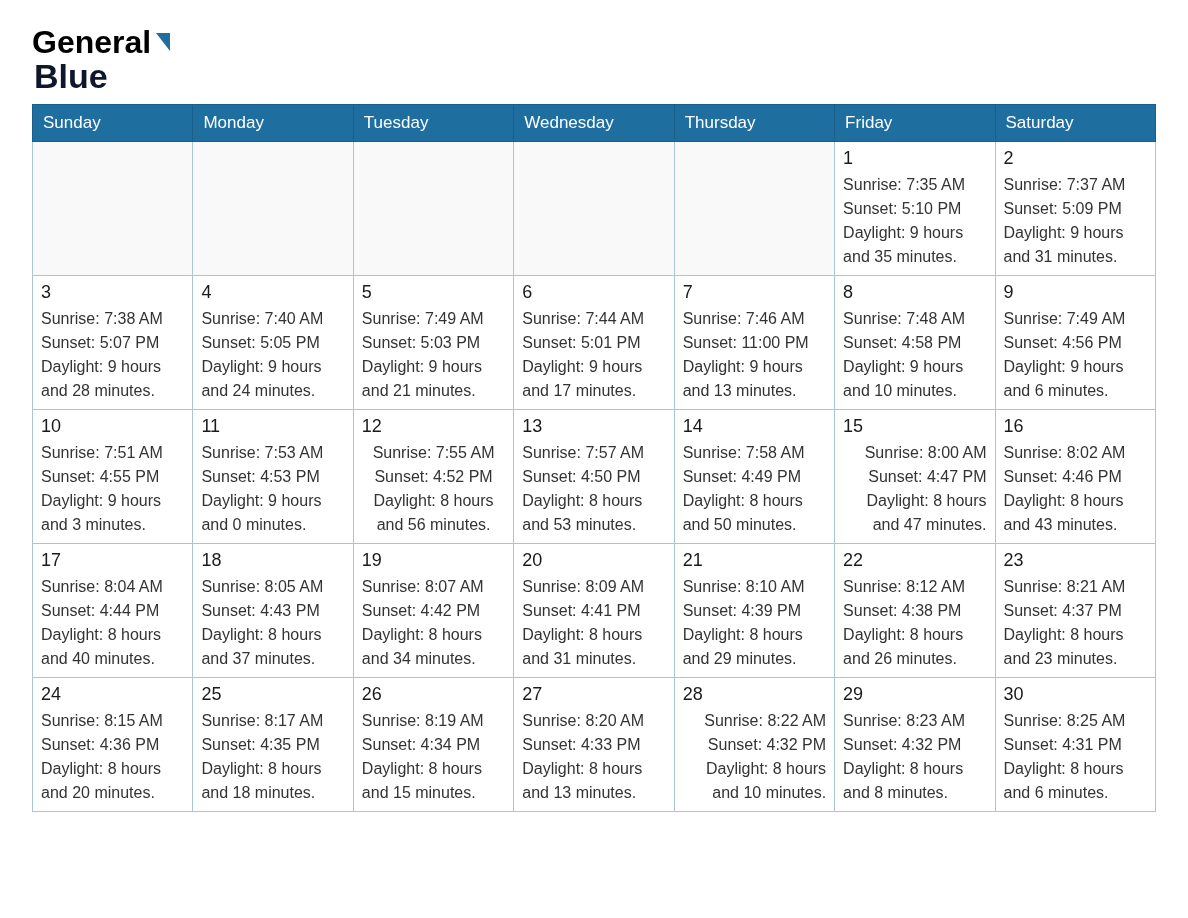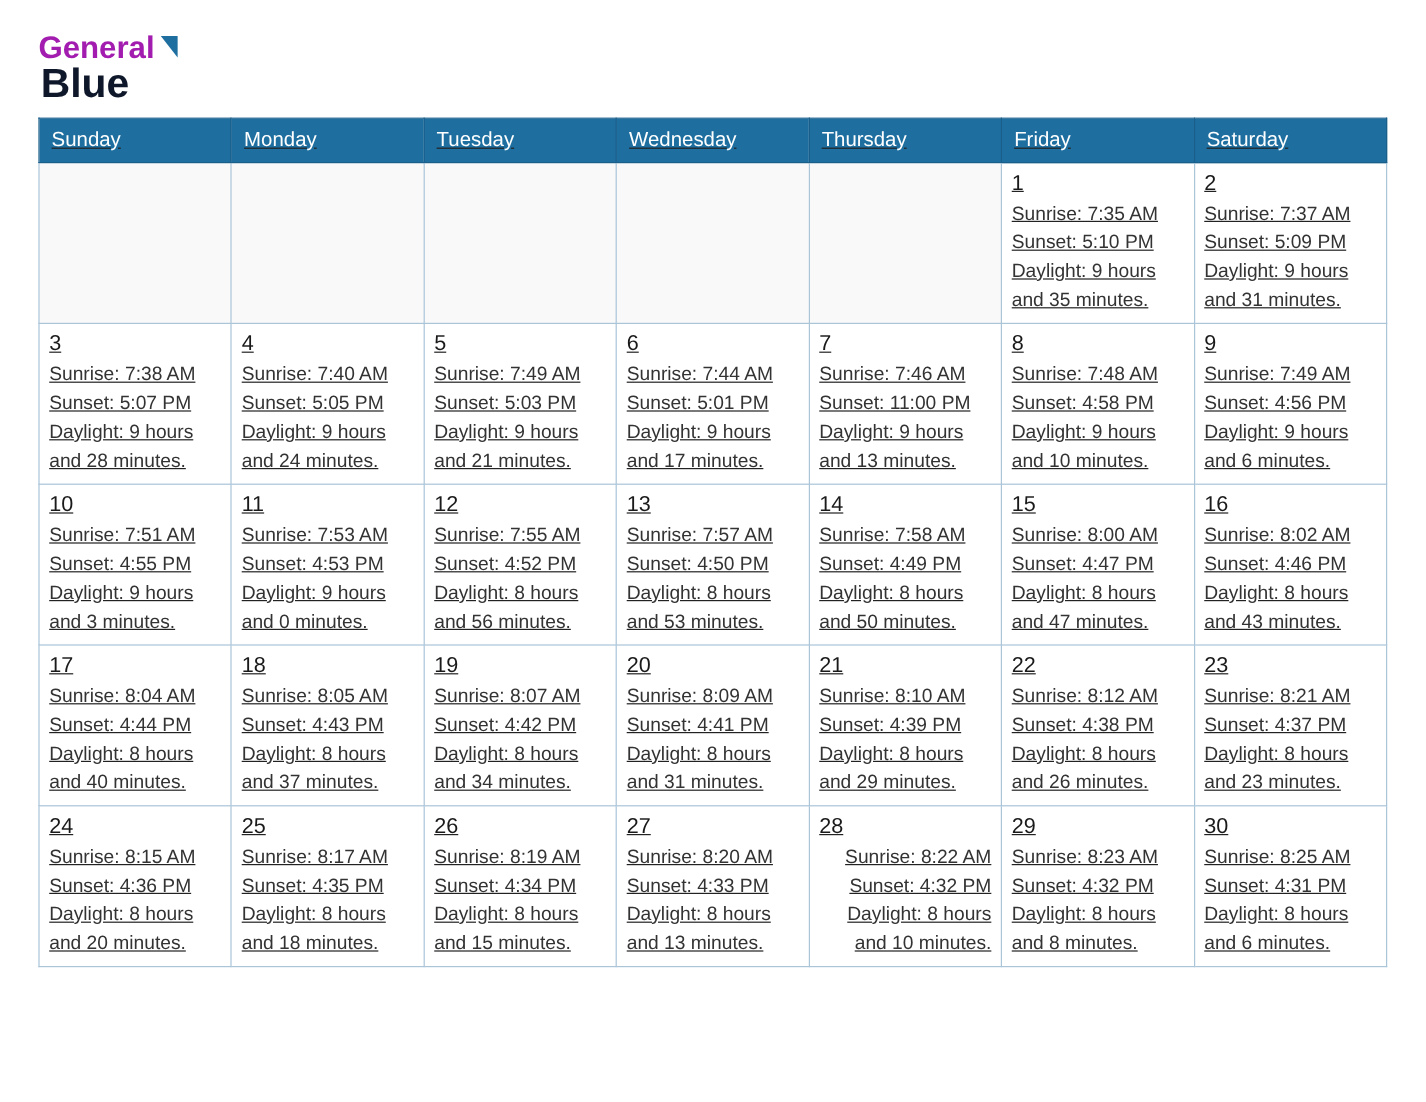--- a/index.html
+++ b/index.html
@@ -14,23 +14,23 @@
       justify-content: space-between;
       align-items: flex-start;
       margin-bottom: 8px;
     }
     .logo {
       display: flex;
       flex-direction: column;
       align-items: flex-start;
     }
     .logo-general {
-      font-size: 26px;
+      font-size: 32px;
       font-weight: bold;
-      color: #a21caf;
+      color: #000000;
       display: flex;
       align-items: center;
       gap: 2px;
     }
     .logo-arrow {
       width: 0;
       height: 0;
       border-left: 14px solid transparent;
       border-right: 0px solid transparent;
       border-top: 18px solid #1e6fa0;
@@ -56,21 +56,20 @@
     }
     .location {
       font-size: 20px;
       color: #333;
       margin-top: 4px;
     }
     .calendar {
       width: 100%;
       border-collapse: collapse;
       margin-top: 0;
-      text-decoration: underline;
     }
     .calendar th {
       background-color: #1e6fa0;
       color: #fff;
       font-size: 17px;
       font-weight: normal;
       padding: 8px 10px;
       border: 1px solid #1a5e8a;
       text-align: left;
     }
@@ -211,42 +210,42 @@
         </td>
         <td>
           <span class="day-number">11</span>
           <div class="day-info" style="white-space: pre-line;">Sunrise: 7:53 AM
 Sunset: 4:53 PM
 Daylight: 9 hours
 and 0 minutes.</div>
         </td>
         <td>
           <span class="day-number">12</span>
-          <div class="day-info" style="white-space: pre-line;">Sunrise: 7:55 AM
+          <div class="day-info" style="white-space: pre-line; text-align: center;">Sunrise: 7:55 AM
 Sunset: 4:52 PM
 Daylight: 8 hours
 and 56 minutes.</div>
         </td>
         <td>
           <span class="day-number">13</span>
           <div class="day-info" style="white-space: pre-line;">Sunrise: 7:57 AM
 Sunset: 4:50 PM
 Daylight: 8 hours
 and 53 minutes.</div>
         </td>
         <td>
           <span class="day-number">14</span>
           <div class="day-info" style="white-space: pre-line;">Sunrise: 7:58 AM
 Sunset: 4:49 PM
 Daylight: 8 hours
 and 50 minutes.</div>
         </td>
         <td>
           <span class="day-number">15</span>
-          <div class="day-info" style="white-space: pre-line;">Sunrise: 8:00 AM
+          <div class="day-info" style="white-space: pre-line; text-align: right;">Sunrise: 8:00 AM
 Sunset: 4:47 PM
 Daylight: 8 hours
 and 47 minutes.</div>
         </td>
         <td>
           <span class="day-number">16</span>
           <div class="day-info" style="white-space: pre-line;">Sunrise: 8:02 AM
 Sunset: 4:46 PM
 Daylight: 8 hours
 and 43 minutes.</div>

